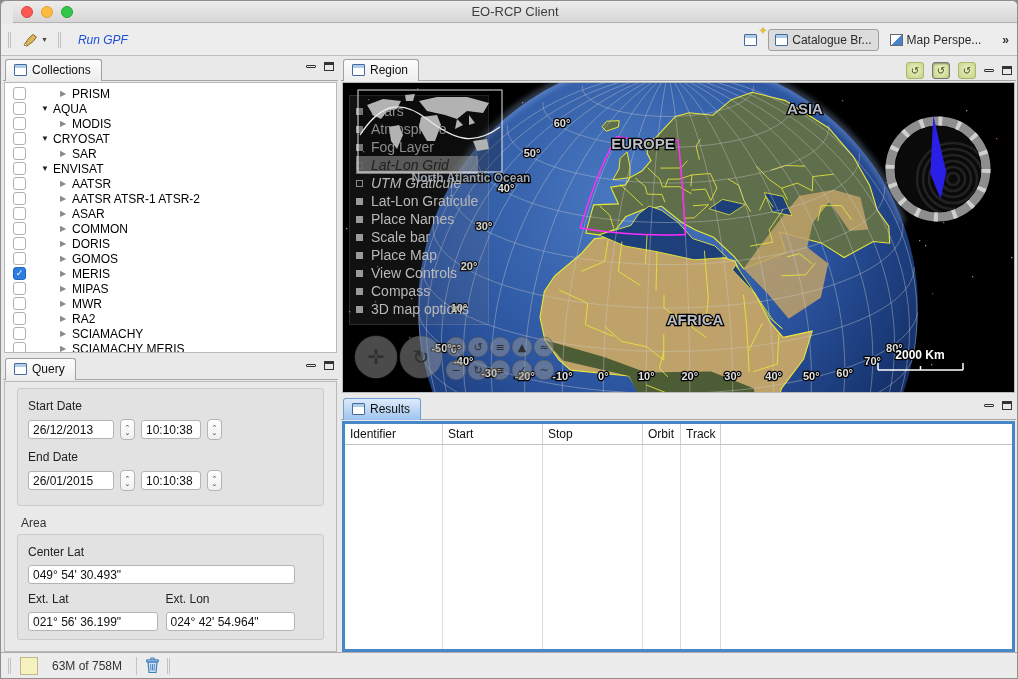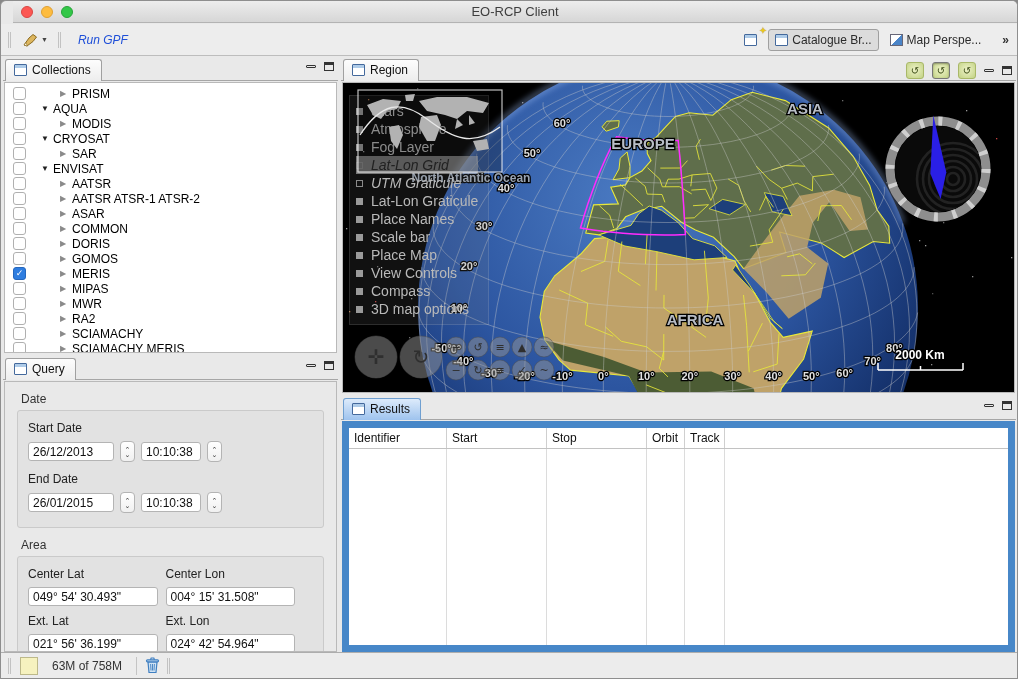--- a/index.html
+++ b/index.html
@@ -65,21 +65,21 @@
   .txt{height:19px;border:1px solid #b4b4b4;border-radius:3px;background:#fff;font-family:"Liberation Sans",sans-serif;
     font-size:12px;color:#111;padding:0 4px;}
   .date-f{width:86px;}
   .time-f{width:60px;}
   .stepper{width:15px;height:21px;border:1px solid #b4b4b4;border-radius:4px;background:linear-gradient(#fff,#f0f0f0);
     display:flex;flex-direction:column;align-items:center;justify-content:center;line-height:5px;font-size:7px;color:#333;}
   .arearow{display:flex;gap:8px;}
   .areacol{flex:1;}
   .coord-f{width:100%;}
   
-  .results-content{border:7px solid #701a75;background:#fff;display:flex;flex-direction:column;}
+  .results-content{border:3px solid #701a75;background:#fff;display:flex;flex-direction:column;}
   .hrow{display:flex;border-bottom:1px solid #c2c2c2;height:21px;align-items:center;flex:none;}
   .hcell{padding:0 5px;border-right:1px solid #cfcfcf;height:100%;display:flex;align-items:center;color:#111;}
   .brow{display:flex;flex:1;}
   .bcell{border-right:1px solid #dcdcdc;height:100%;}
   
   .globe-wrap{background:#000;}
   .layer-list{position:absolute;left:6px;top:12px;z-index:2;background:rgba(120,120,120,0.14);
     border:1px solid rgba(255,255,255,0.12);padding:6px 10px 6px 6px;}
   .layer-row{display:flex;align-items:center;height:18px;color:#b9b9b9;font-size:14px;white-space:nowrap;}
   .layer-row .bullet{width:7px;height:7px;background:#9a9a9a;margin-right:8px;flex:none;}
@@ -264,21 +264,20 @@
       <div class="tab">
         <span class="view-icon"></span>
         <span>Query</span>
       </div>
       <div class="panel-btns">
         <div class="min-ico"></div>
         <div class="max-ico"></div>
       </div>
     </div>
     <div class="content query-content">
-      <div class="sec-label">Date</div>
       <div class="group">
         <div class="f-label">Start Date</div>
         <div class="daterow">
           <input class="txt date-f" readonly="" value="26/12/2013" style="">
           <div class="stepper">
               <span>⌃</span>
               <span>⌄</span>
             </div>
           <input class="txt time-f" readonly="" value="10:10:38" style="">
           <div class="stepper">
@@ -299,24 +298,20 @@
               <span>⌄</span>
             </div>
         </div>
       </div>
       <div class="sec-label">Area</div>
       <div class="group" style="padding-bottom:8px;">
         <div class="arearow">
           <div class="areacol">
             <div class="f-label">Center Lat</div>
             <input class="txt coord-f" readonly="" value="049° 54' 30.493&quot;" style="">
-          </div>
-          <div class="areacol">
-            <div class="f-label">Center Lon</div>
-            <input class="txt coord-f" readonly="" value="004° 15' 31.508&quot;" style="">
           </div>
         </div>
         <div class="arearow" style="margin-top:6px;">
           <div class="areacol">
             <div class="f-label">Ext. Lat</div>
             <input class="txt coord-f" readonly="" value="021° 56' 36.199&quot;" style="">
           </div>
           <div class="areacol">
             <div class="f-label">Ext. Lon</div>
             <input class="txt coord-f" readonly="" value="024° 42' 54.964&quot;" style="">

